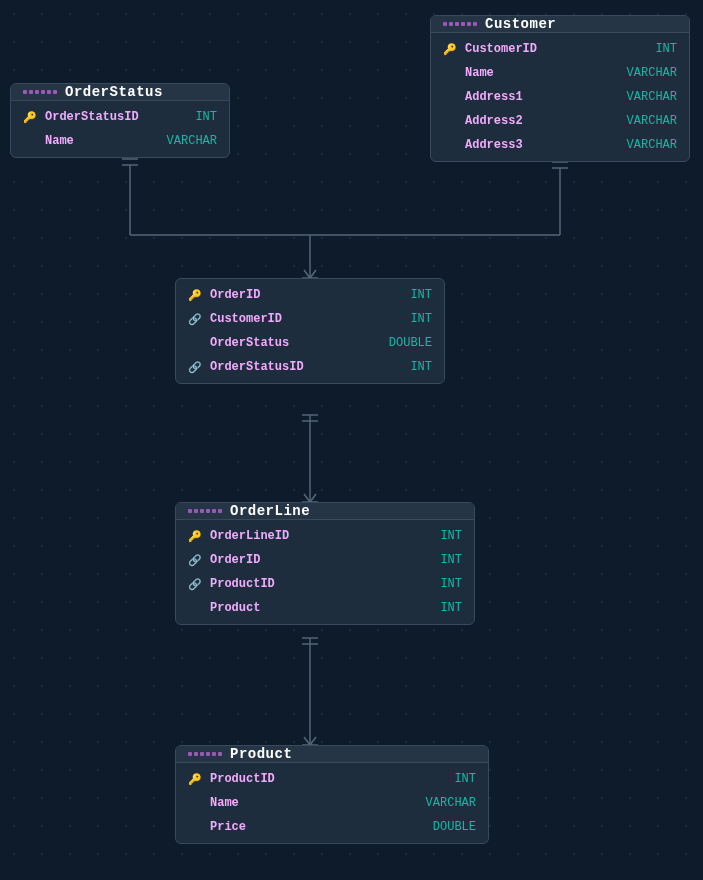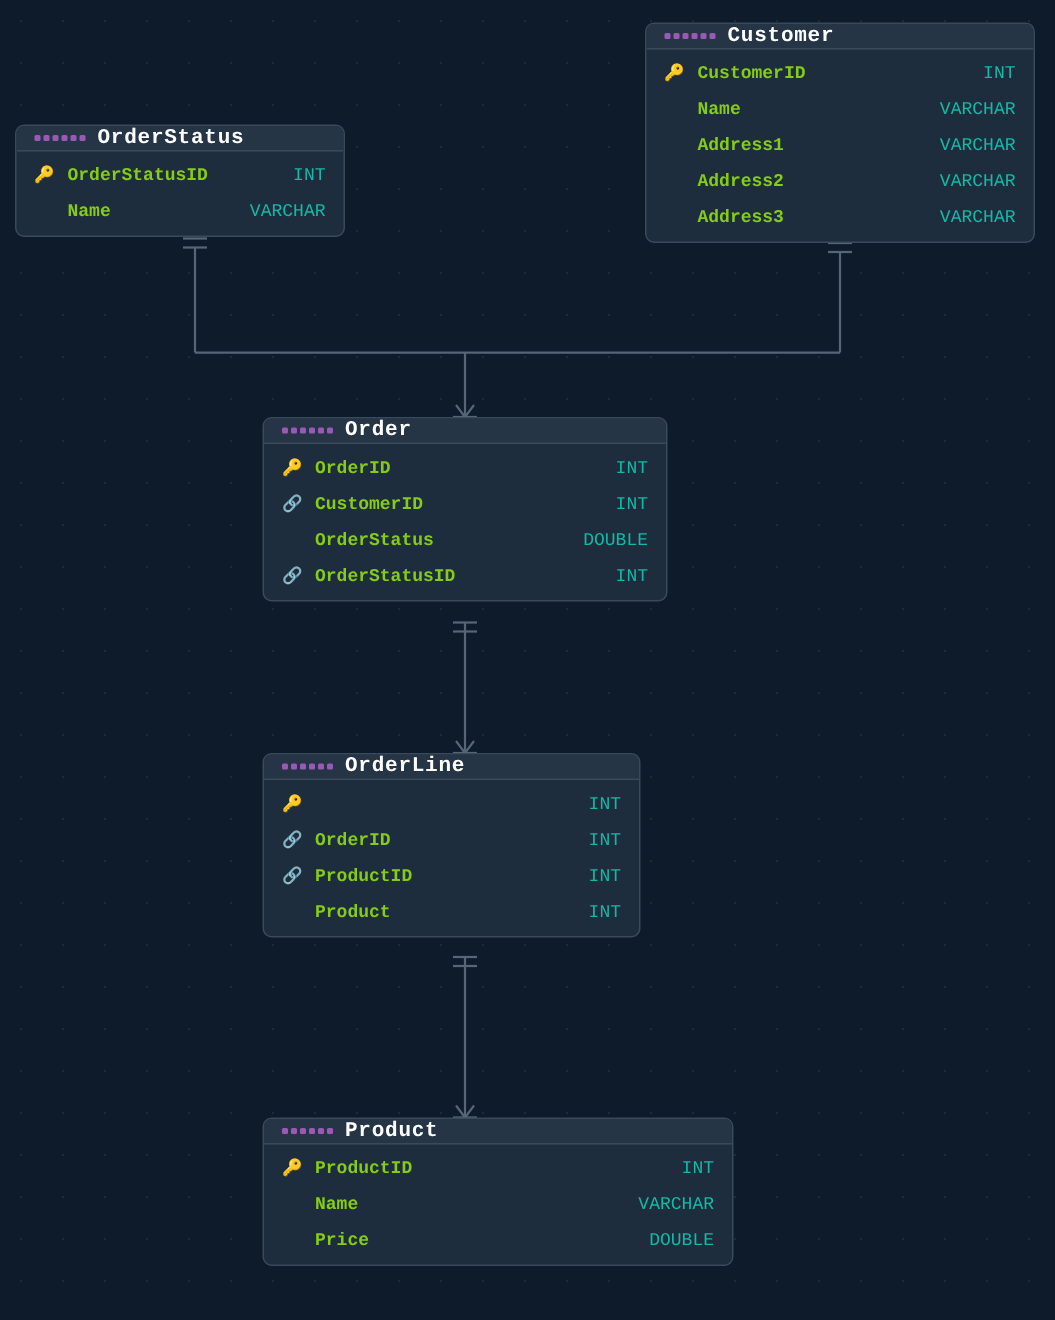--- a/index.html
+++ b/index.html
@@ -67,21 +67,21 @@
     }
 
     .row-icon {
       width: 16px;
       font-size: 11px;
       flex-shrink: 0;
       color: #9b59b6;
     }
 
     .row-name {
-      color: #84cc16;
+      color: #f0abfc;
       font-size: 12px;
       font-weight: 600;
       flex: 1;
     }
 
     .row-type {
       color: #14b8a6;
       font-size: 12px;
       margin-left: auto;
     }
@@ -218,70 +218,60 @@
     </div>
     <div class="table-row">
       <span class="row-icon"></span>
       <span class="row-name">Name</span>
       <span class="row-type">VARCHAR</span>
     </div>
   </div>
 </div>
 
 <div class="db-table" style="left:175px; top:278px; width:270px;">
+  <div class="table-body">
+    <div class="table-row">
+      <span class="row-icon">🔑</span>
+      <span class="row-name">OrderID</span>
+      <span class="row-type">INT</span>
+    </div>
+    <div class="table-row">
+      <span class="row-icon">🔗</span>
+      <span class="row-name">CustomerID</span>
+      <span class="row-type">INT</span>
+    </div>
+    <div class="table-row">
+      <span class="row-icon"></span>
+      <span class="row-name">OrderStatus</span>
+      <span class="row-type">DOUBLE</span>
+    </div>
+    <div class="table-row">
+      <span class="row-icon">🔗</span>
+      <span class="row-name">OrderStatusID</span>
+      <span class="row-type">INT</span>
+    </div>
+  </div>
+</div>
+
+<div class="db-table" style="left:175px; top:502px; width:300px;">
   <div class="table-header">
     <span class="table-header-icon">
       <span></span>
         <span></span>
       <span></span>
         <span></span>
       <span></span>
         <span></span>
     </span>
-    <span class="table-header-title">Order</span>
-  </div>
-  <div class="table-body">
-    <div class="table-row">
-      <span class="row-icon">🔑</span>
-      <span class="row-name">OrderID</span>
-      <span class="row-type">INT</span>
-    </div>
-    <div class="table-row">
-      <span class="row-icon">🔗</span>
-      <span class="row-name">CustomerID</span>
-      <span class="row-type">INT</span>
-    </div>
-    <div class="table-row">
-      <span class="row-icon"></span>
-      <span class="row-name">OrderStatus</span>
-      <span class="row-type">DOUBLE</span>
-    </div>
-    <div class="table-row">
-      <span class="row-icon">🔗</span>
-      <span class="row-name">OrderStatusID</span>
-      <span class="row-type">INT</span>
-    </div>
-  </div>
-</div>
-
-<div class="db-table" style="left:175px; top:502px; width:252px;">
-  <div class="table-header">
-    <span class="table-header-icon">
-      <span></span>
-        <span></span>
-      <span></span>
-        <span></span>
-      <span></span>
-        <span></span>
-    </span>
     <span class="table-header-title">OrderLine</span>
   </div>
   <div class="table-body">
     <div class="table-row">
       <span class="row-icon">🔑</span>
+      <span class="row-name">OrderLineID</span>
       <span class="row-type">INT</span>
     </div>
     <div class="table-row">
       <span class="row-icon">🔗</span>
       <span class="row-name">OrderID</span>
       <span class="row-type">INT</span>
     </div>
     <div class="table-row">
       <span class="row-icon">🔗</span>
       <span class="row-name">ProductID</span>

